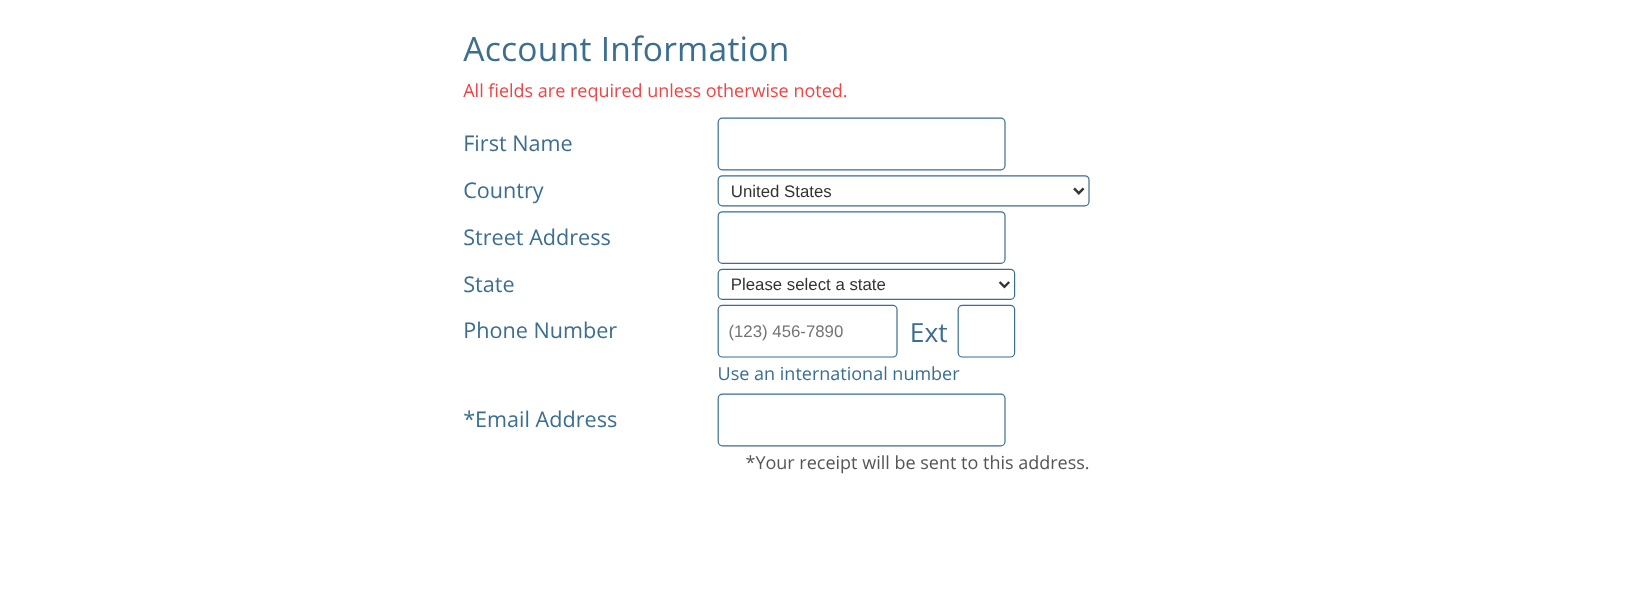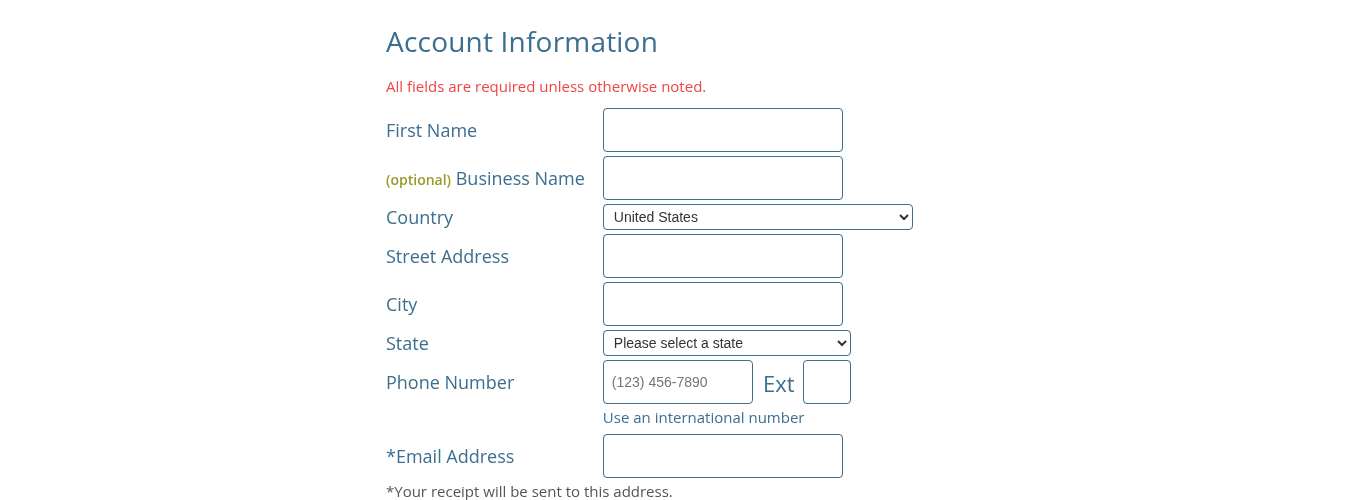--- a/index.html
+++ b/index.html
@@ -14,21 +14,21 @@
     padding-top: 22px;
   }
   .inner {
     margin-left: 386px;
     width: 560px;
   }
   h1.section-title {
     font-size: 28px;
     font-weight: 400;
     color: #3b6e8f;
-    margin: 0 0 16px 0;
+    margin: 0 0 6px 0;
     letter-spacing: 0.2px;
   }
   .required-note {
     font-size: 15px;
     color: #ef4444;
     margin: 0 0 10px 0;
   }
   .form-table {
     border-collapse: collapse;
   }
@@ -84,63 +84,48 @@
     padding: 0 0 4px 0;
   }
   .hint-text {
     color: #3b6e8f;
     font-size: 15px;
   }
   .footnote {
     color: #555;
     font-size: 15px;
   }
-  .full-span { text-align: left; }
+  .full-span { text-align: right; }
 </style>
 </head>
 <body>
 
 <div class="container">
   <div class="inner">
     <h1 class="section-title">Account Information</h1>
     <p class="required-note">All fields are required unless otherwise noted.</p>
 
     <table class="form-table">
       <tbody>
           <tr class="form-row">
         <td class="label-cell">First Name</td>
         <td class="input-cell">
           <input type="text" class="narrow" value="" style="">
         </td>
       </tr>
       <tr class="form-row">
-        <td class="label-cell">
-          <span class="optional-tag">(optional)</span>
-          <span>Business Name</span>
-        </td>
-        <td class="input-cell">
-          <input type="text" class="narrow" value="" style="">
-        </td>
-      </tr>
-      <tr class="form-row">
         <td class="label-cell">Country</td>
         <td class="input-cell">
           <select class="country">
             <option selected="">United States</option>
           </select>
         </td>
       </tr>
       <tr class="form-row">
         <td class="label-cell">Street Address</td>
-        <td class="input-cell">
-          <input type="text" class="narrow" value="" style="">
-        </td>
-      </tr>
-      <tr class="form-row">
-        <td class="label-cell">City</td>
         <td class="input-cell">
           <input type="text" class="narrow" value="" style="">
         </td>
       </tr>
       <tr class="form-row">
         <td class="label-cell">State</td>
         <td class="input-cell">
           <select class="state">
             <option selected="">Please select a state</option>
           </select>

